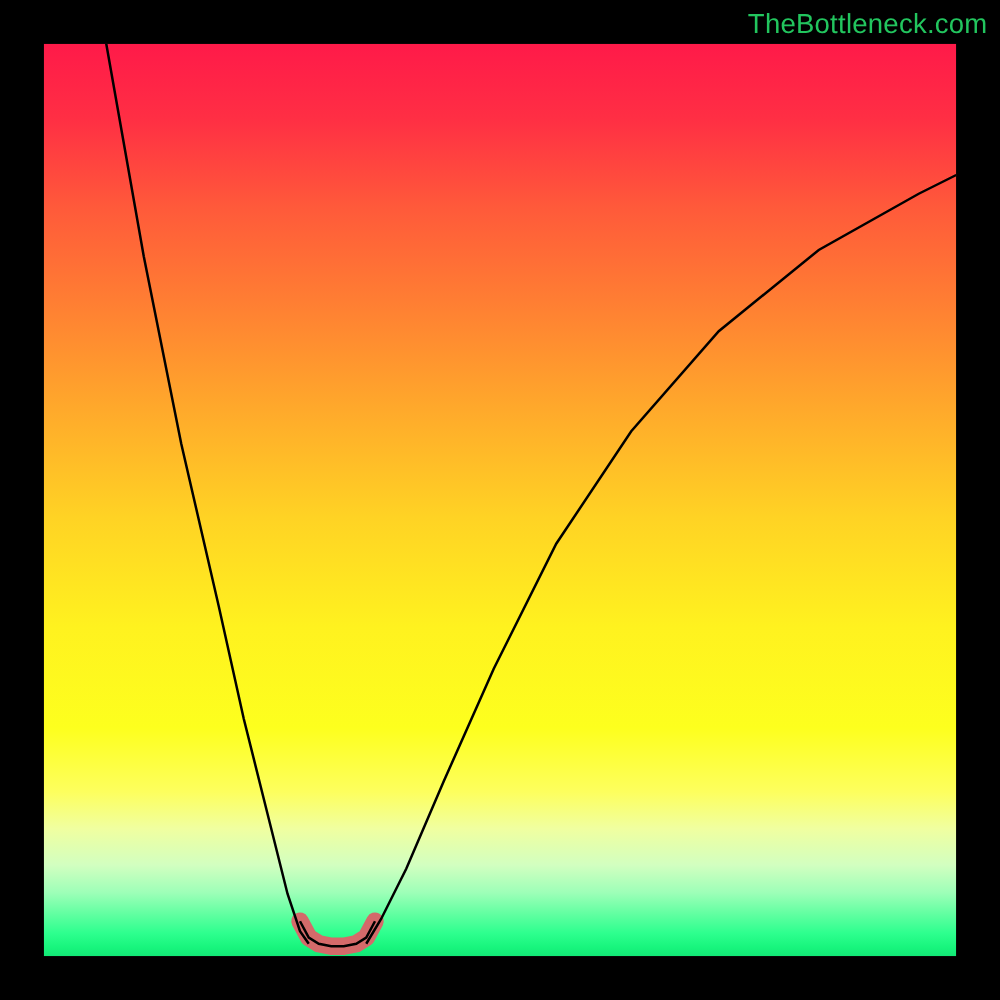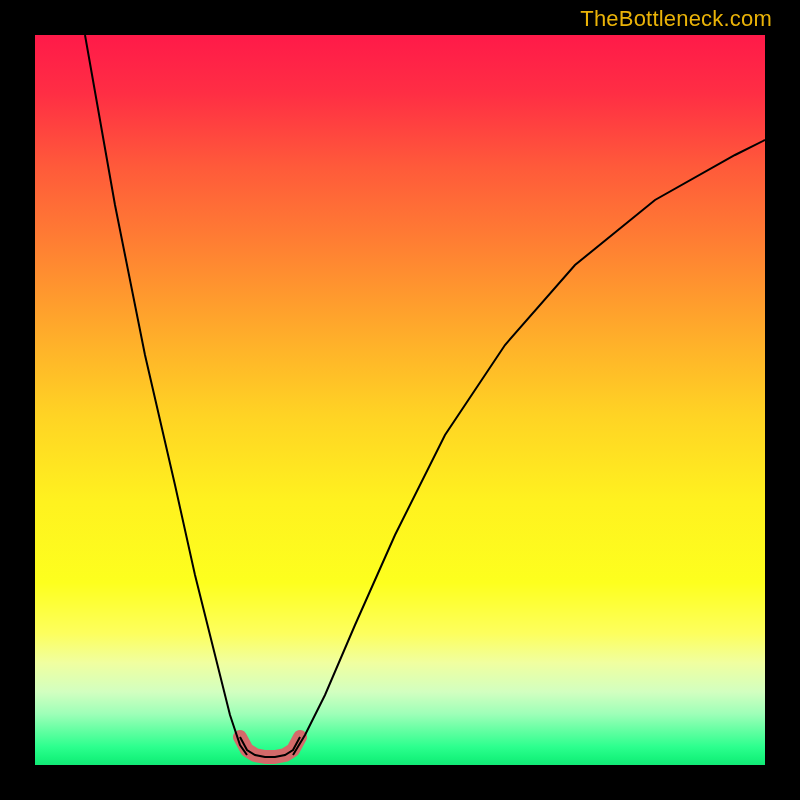--- a/index.html
+++ b/index.html
@@ -38,22 +38,22 @@
       #9effb8 93%,
       #5effa0 95.5%,
       #2dff8e 97.5%,
       #18f57d 99%,
       #12e876 100%
     );
   }
   .watermark {
     position: absolute;
     top: 6px;
-    right: 28px;
-    color: #eab308;
+    right: 10px;
+    color: #22c55e;
     font-size: 22px;
     letter-spacing: 0.2px;
     user-select: none;
   }
   svg.curve {
     position: absolute;
     inset: 0;
   }
 </style>
 </head>

